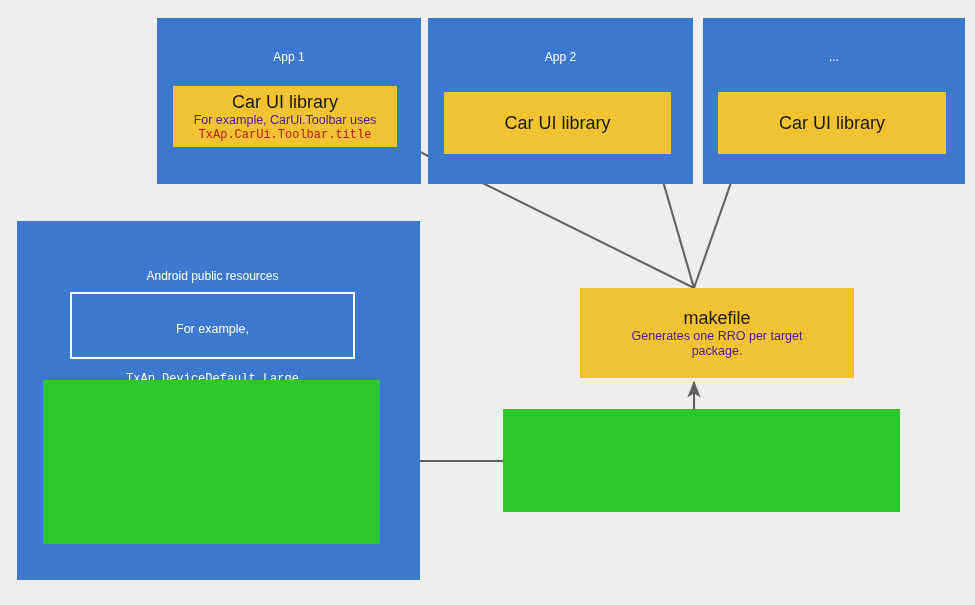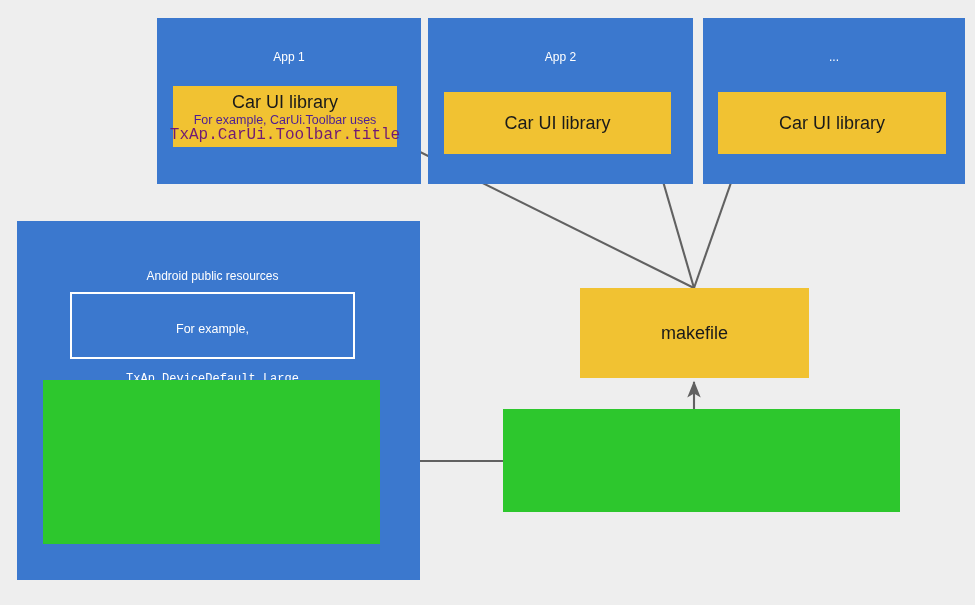--- a/index.html
+++ b/index.html
@@ -23,21 +23,21 @@
     color:#1a1a1a;text-align:center;font-size:18px;line-height:22px;
     font-weight:400;
   }
   .sub-b{
     color:#4c1d95;text-align:center;font-size:12.5px;line-height:15px;
   }
   .sub-w{
     color:#ffffff;text-align:left;font-size:12.5px;line-height:15px;
   }
   .mono-b{
-    color:#701a75;text-align:left;font-size:16px;line-height:15px;
+    color:#b91c1c;text-align:left;font-size:12px;line-height:15px;
     font-family:"Liberation Mono", monospace;
   }
   .mono-w{
     color:#ffffff;text-align:center;font-size:12px;line-height:15px;
     font-family:"Liberation Mono", monospace;
   }
   .centerflex{display:flex;flex-direction:column;align-items:center;justify-content:center;}
 
   
   #app1{left:157px;top:18px;width:264px;height:166px;}
@@ -50,21 +50,21 @@
   #app3-card{left:718px;top:92px;width:228px;height:62px;}
 
   
   #framework{left:17px;top:221px;width:403px;height:359px;}
   #framework-title{position:absolute;left:0;right:0;top:232px;}
 
   #android-pub{left:70px;top:292px;width:285px;height:67px;border:2px solid #ffffff;gap:35px;}
   #oem-overlay{left:43px;top:380px;width:337px;height:164px;}
 
   
-  #makefile{left:580px;top:288px;width:229px;height:90px;}
+  #makefile{left:580px;top:288px;width:274px;height:90px;}
   #rro{left:503px;top:409px;width:397px;height:103px;}
 </style>
 </head>
 <body>
 
 <svg id="canvas" viewBox="0 0 975 605" xmlns="http://www.w3.org/2000/svg">
   <defs>
     <marker id="ah" markerWidth="9" markerHeight="9" refX="7.4" refY="3.2" orient="auto" markerUnits="strokeWidth">
       <path d="M0,0 L8,3.2 L0,6.4 L1.9,3.2 z" fill="#616161"></path>
     </marker>
@@ -114,18 +114,19 @@
   <div class="mono-w">TxAp.DeviceDefault.Large</div>
 </div>
 
 <div class="box green" id="oem-overlay">
   
   
 </div>
 
 <div class="box yellow centerflex" id="makefile">
   <div class="title-b">makefile</div>
+  <div class="sub-b" style="max-width:200px;">Generates one RRO per target package.</div>
 </div>
 
 <div class="box green" id="rro">
   
   
 </div>
 
 </body></html>

